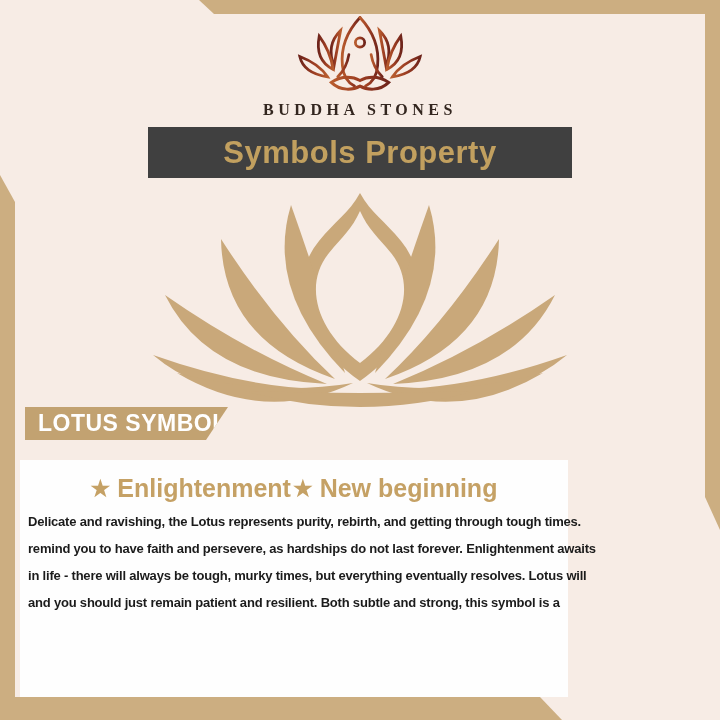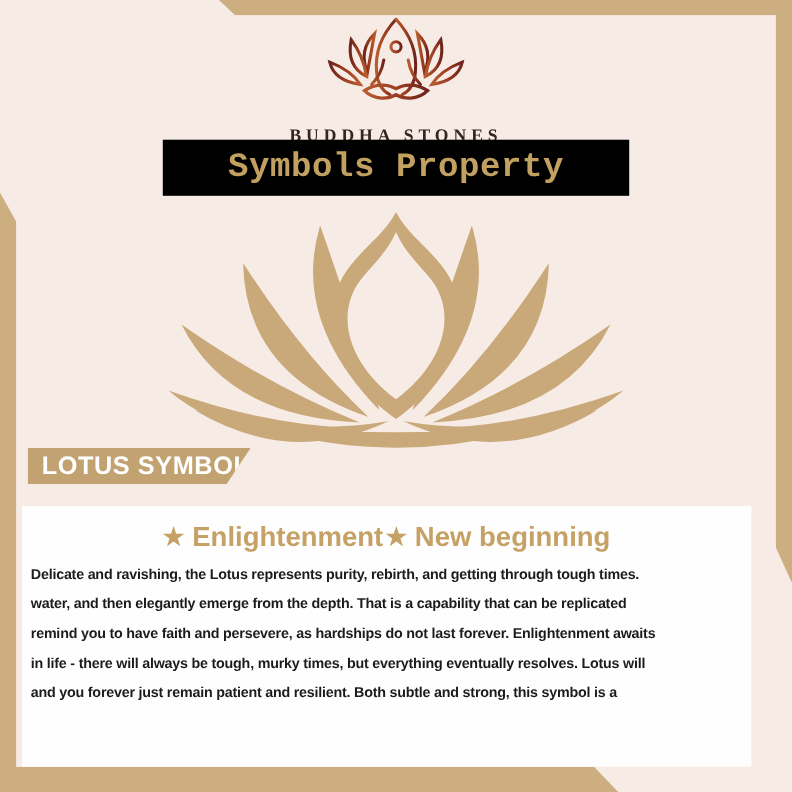--- a/index.html
+++ b/index.html
@@ -14,39 +14,39 @@
   .right-strip{position:absolute;left:705px;top:0;width:15px;height:530px;background:#ccae81;
     clip-path:polygon(0 0,15px 0,15px 530px,0 497px);z-index:4;}
   .left-strip{position:absolute;left:0;top:175px;width:15px;height:545px;background:#ccae81;
     clip-path:polygon(0 0,15px 27px,15px 545px,0 545px);z-index:4;}
   .bottom-band{position:absolute;left:0;top:697px;width:562px;height:23px;background:#ccae81;
     clip-path:polygon(0 0,540px 0,562px 23px,0 23px);z-index:4;}
 
   
   .logo-wrap{position:absolute;left:0;top:12px;width:720px;text-align:center;z-index:2;}
   .logo-svg{display:block;margin:0 auto;}
-  .brand{margin-top:15px;font-family:"Liberation Serif",serif;font-size:16px;
+  .brand{margin-top:1px;font-family:"Liberation Serif",serif;font-size:16px;
     letter-spacing:4.5px;color:#33261f;font-weight:600;}
 
   
   .title-band{position:absolute;left:148px;top:127px;width:424px;height:51px;
-    background:#000000;z-index:2;text-align:center;line-height:51px;font-family:Liberation Mono, monospace;}
+    background:#404040;z-index:2;text-align:center;line-height:51px;}
   .title-band span{font-size:31px;font-weight:bold;color:#c2a05f;letter-spacing:0.5px;}
 
   
   .lotus{position:absolute;left:145px;top:183px;z-index:1;}
 
   
   .lotus-label{position:absolute;left:25px;top:407px;width:203px;height:33px;background:#c2a271;
     clip-path:polygon(0 0,203px 0,181px 33px,0 33px);z-index:3;line-height:33px;padding-left:13px;
     box-sizing:border-box;}
   .lotus-label span{color:#ffffff;font-size:23px;font-weight:600;letter-spacing:0.5px;}
 
   
-  .content-box{position:absolute;left:20px;top:460px;width:663px;height:237px;
+  .content-box{position:absolute;left:20px;top:460px;width:548px;height:237px;
     background:#fefefe;z-index:2;box-sizing:border-box;padding-top:10px;}
   .heading{text-align:center;height:36px;line-height:36px;color:#c5a165;
     font-size:25px;font-weight:bold;white-space:nowrap;}
   .heading .star{font-size:22px;position:relative;top:-1px;}
   .heading .w1{margin:0 2px 0 7px;}
   .heading .w2{margin-left:7px;}
   .body-lines{margin-top:2px;padding-left:8px;}
   .body-lines div{font-size:13px;font-weight:bold;line-height:27px;color:#1b1b1b;
     letter-spacing:-0.2px;white-space:nowrap;}
 </style>
@@ -129,20 +129,19 @@
   <div class="lotus-label">
     <span>LOTUS SYMBOL</span>
   </div>
 
   <div class="content-box">
     <div class="heading">
       <span class="star">★</span><span class="w1">Enlightenment</span><span class="star">★</span><span class="w2">New beginning</span>
     </div>
     <div class="body-lines">
       <div>Delicate and ravishing, the Lotus represents purity, rebirth, and getting through tough times.</div>
-      <div>water, and then elegantly emerge from the depth. That is a capability that can be replicated</div>
       <div>remind you to have faith and persevere, as hardships do not last forever. Enlightenment awaits</div>
       <div>in life - there will always be tough, murky times, but everything eventually resolves. Lotus will</div>
-      <div>and you forever just remain patient and resilient. Both subtle and strong, this symbol is a</div>
+      <div>and you should just remain patient and resilient. Both subtle and strong, this symbol is a</div>
     </div>
   </div>
 
 </div>
 
 </body></html>

